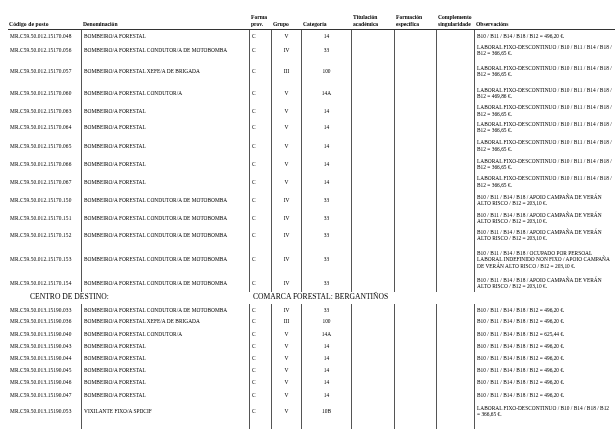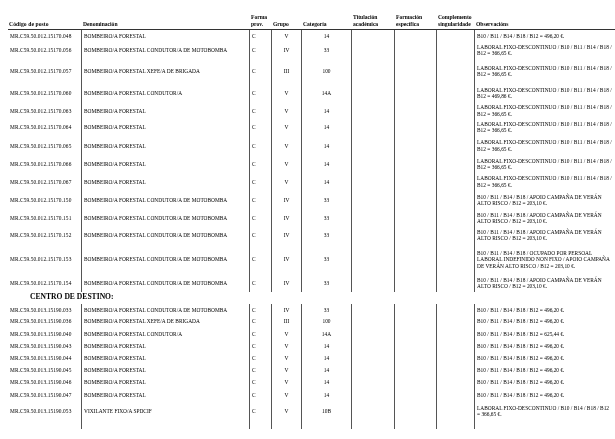--- a/index.html
+++ b/index.html
@@ -16,21 +16,21 @@
 
   .trow .cell { font-size:5.4px; line-height:1.2; padding:1px 2px; display:flex; align-items:center; }
   .trow .cell:not(:last-child) { border-right:0.6px solid #555; }
   .c-code { letter-spacing:0.1px; }
   .c-denomination { padding-left:3px; }
   .c-forma { padding-left:2px; }
   .c-grupo, .c-categoria { justify-content:center; text-align:center; }
   .c-observacions { align-items:center; }
 
   .section-header { position:relative; height:12px; width:607px; }
-  .section-header span { position:absolute; top:0; font-weight:bold; font-size:7.6px; white-space:nowrap; }
+  .section-header span { position:absolute; top:0; font-weight:normal; font-size:7.6px; white-space:nowrap; }
   .sh-left { left:22px; }
   .sh-right { left:245px; }
 
   .spacer-row .cell { height:8px; }
 </style>
 </head>
 <body>
 
 <div class="page">
 
@@ -200,20 +200,21 @@
         <div class="cell c-forma">C</div>
         <div class="cell c-grupo">IV</div>
         <div class="cell c-categoria">33</div>
         <div class="cell c-titulacion"></div>
         <div class="cell c-formacion"></div>
         <div class="cell c-complemento"></div>
         <div class="cell c-observacions">B10 / B11 / B14 / B18 / APOIO CAMPAÑA DE VERÁN ALTO RISCO / B12 = 203,10 €.</div>
       </div>
       <div class="section-header">
         <span class="sh-left">CENTRO DE DESTINO:</span>
+        <span class="sh-right">COMARCA FORESTAL: BERGANTIÑOS</span>
       </div>
       <div class="grid trow" style="min-height: 11px;">
         <div class="cell c-code">MR.C59.50.013.15190.033</div>
         <div class="cell c-denomination">BOMBEIRO/A FORESTAL CONDUTOR/A DE MOTOBOMBA</div>
         <div class="cell c-forma">C</div>
         <div class="cell c-grupo">IV</div>
         <div class="cell c-categoria">33</div>
         <div class="cell c-titulacion"></div>
         <div class="cell c-formacion"></div>
         <div class="cell c-complemento"></div>

